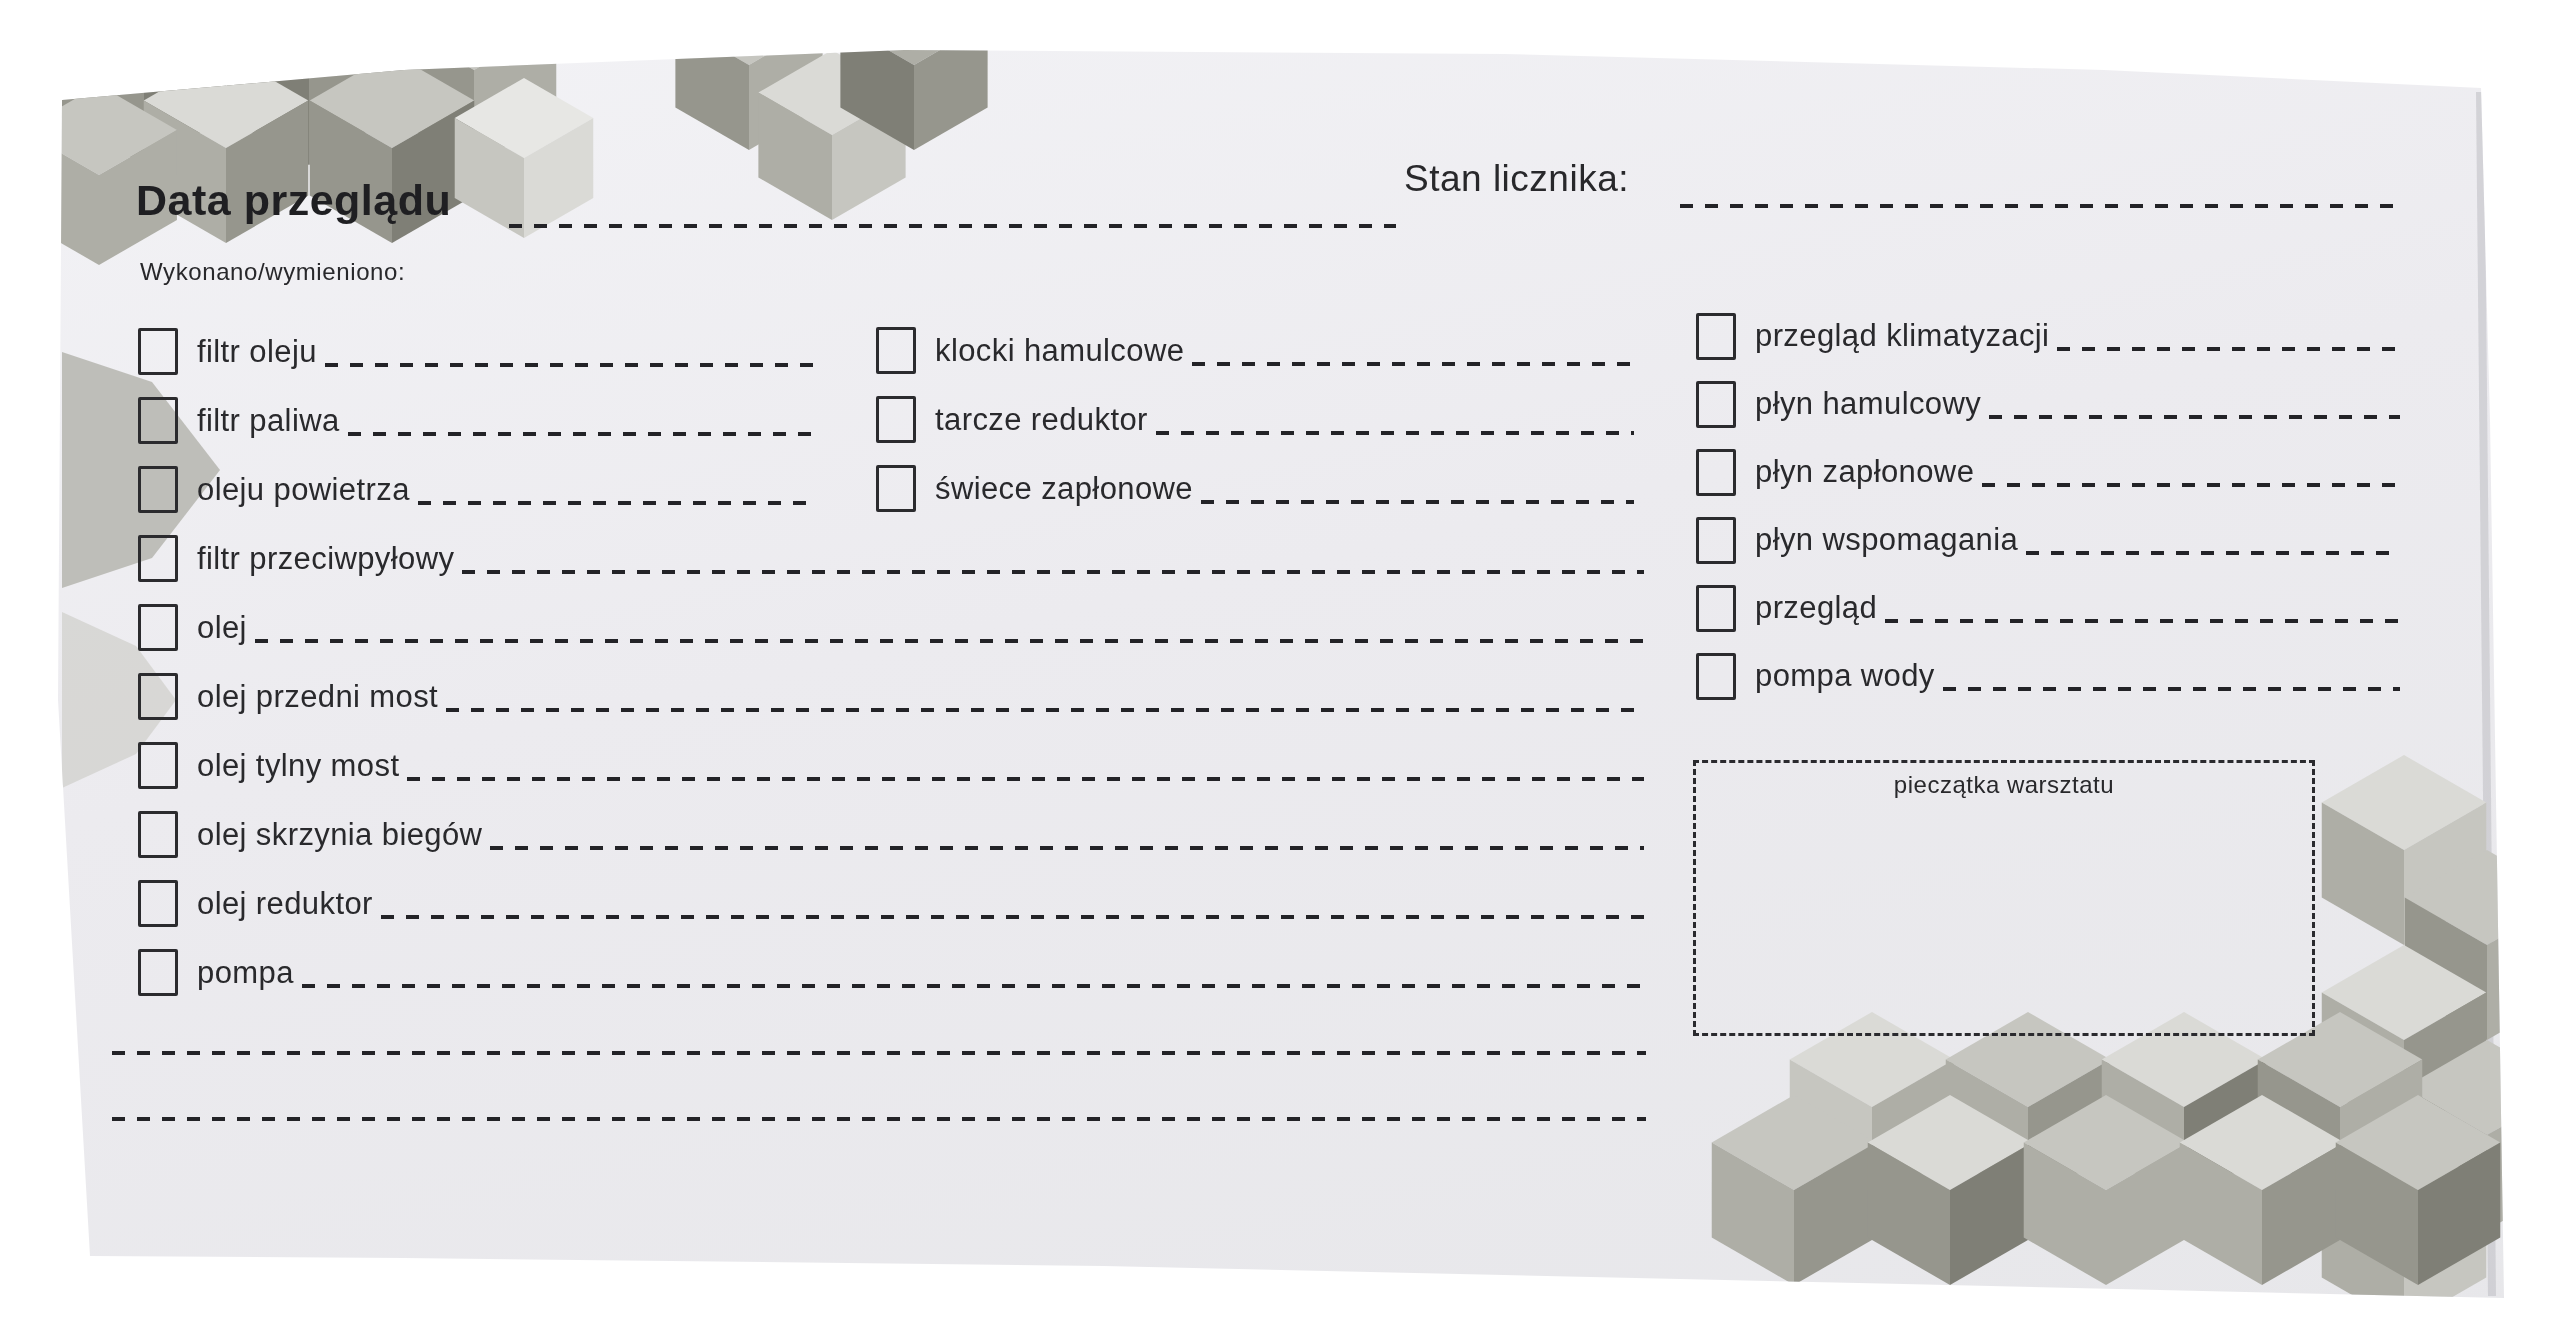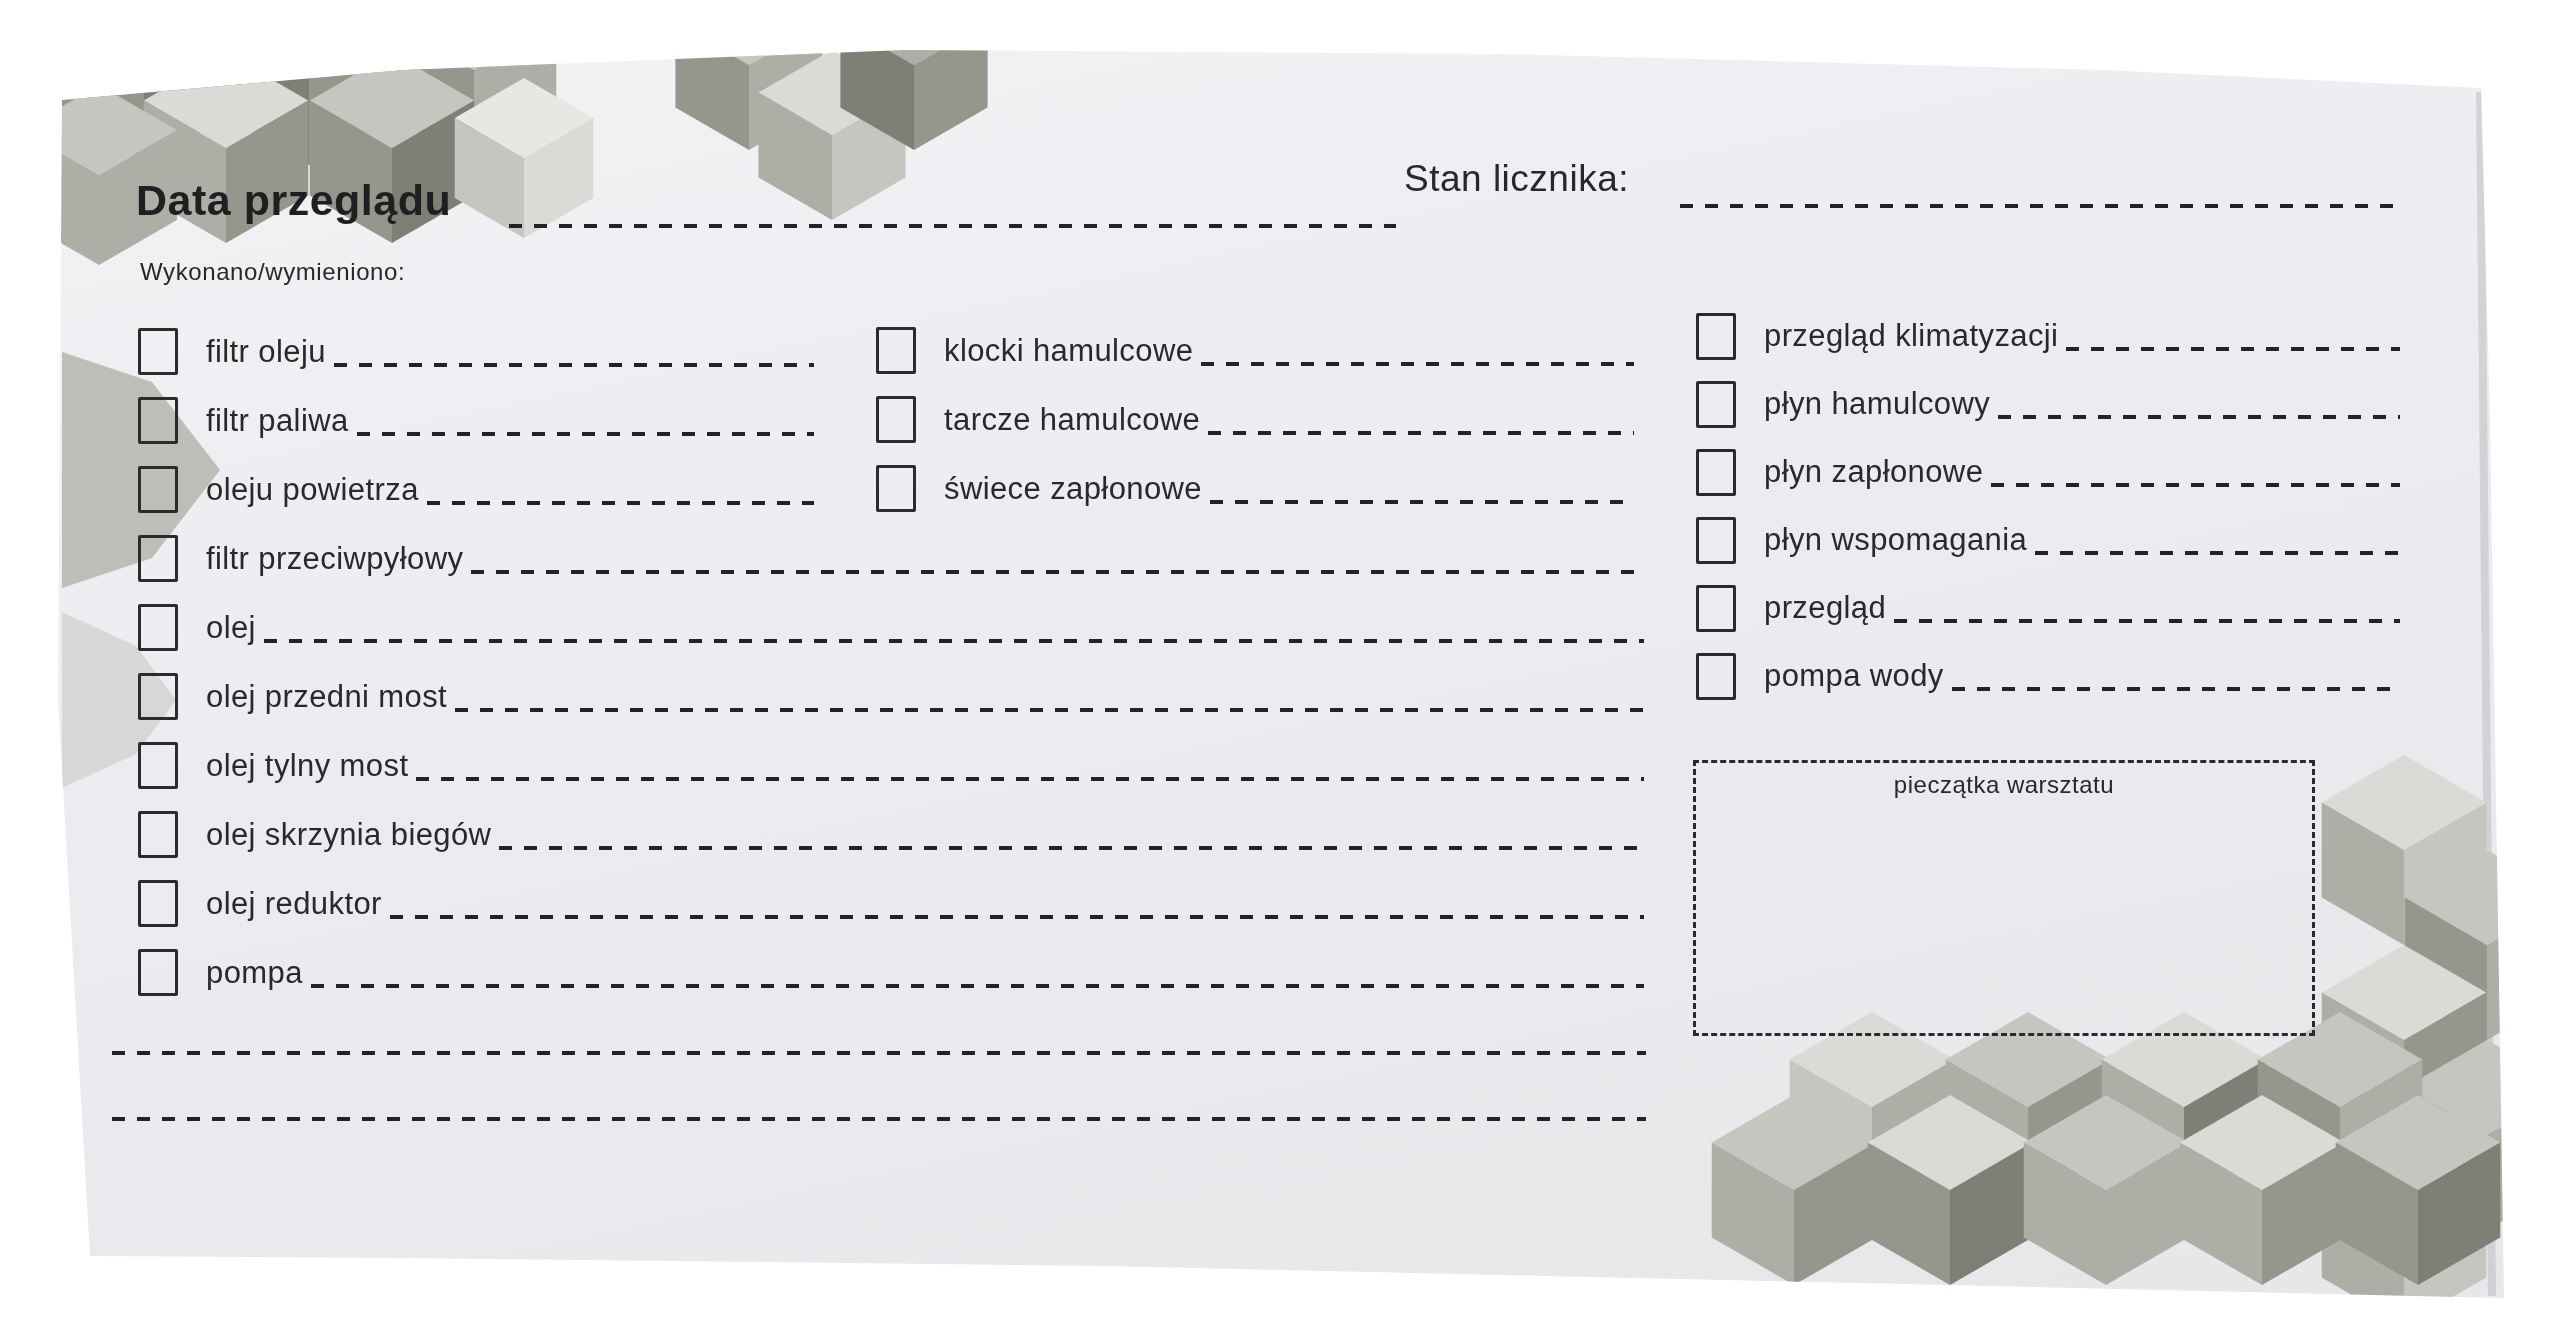--- a/index.html
+++ b/index.html
@@ -43,21 +43,21 @@
   #col-mid   {left:872px;top:316px;width:758px;}
   #col-right {left:1692px;top:302px;width:704px;}
   .check-row{display:flex;align-items:center;height:69px;}
   #col-right .check-row{height:68px;}
   #col-left .check-row:nth-child(-n+3){width:676px;}
   .cb{
     flex:0 0 auto;width:34px;height:41px;
     border:3px solid #2b2b2e;border-radius:2px;background:transparent;
   }
   .lbl{
-    flex:0 0 auto;padding:0 8px 0 28px;
+    flex:0 0 auto;padding:0 8px 0 19px;
     font-size:31px;letter-spacing:.4px;color:#29292c;white-space:nowrap;
   }
   .rowline{flex:1 1 auto;position:relative;top:13px;}
   
   #stamp-box{
     position:absolute;left:1689px;top:760px;width:622px;height:276px;
     border:3px dashed #2a2a2e;box-sizing:border-box;text-align:center;
   }
   #stamp-label{display:inline-block;margin-top:8px;font-size:24px;letter-spacing:.5px;}
   
@@ -213,21 +213,21 @@
         </div>
       </div>
     <div id="col-mid" class="col">
         <div class="check-row">
           <span class="cb"></span>
           <span class="lbl">klocki hamulcowe</span>
           <span class="rowline dashline"></span>
         </div>
         <div class="check-row">
           <span class="cb"></span>
-          <span class="lbl">tarcze hamulcowe</span>
+          <span class="lbl">tarcze reduktor</span>
           <span class="rowline dashline"></span>
         </div>
         <div class="check-row">
           <span class="cb"></span>
           <span class="lbl">świece zapłonowe</span>
           <span class="rowline dashline"></span>
         </div>
       </div>
     <div id="col-right" class="col">
         <div class="check-row">

